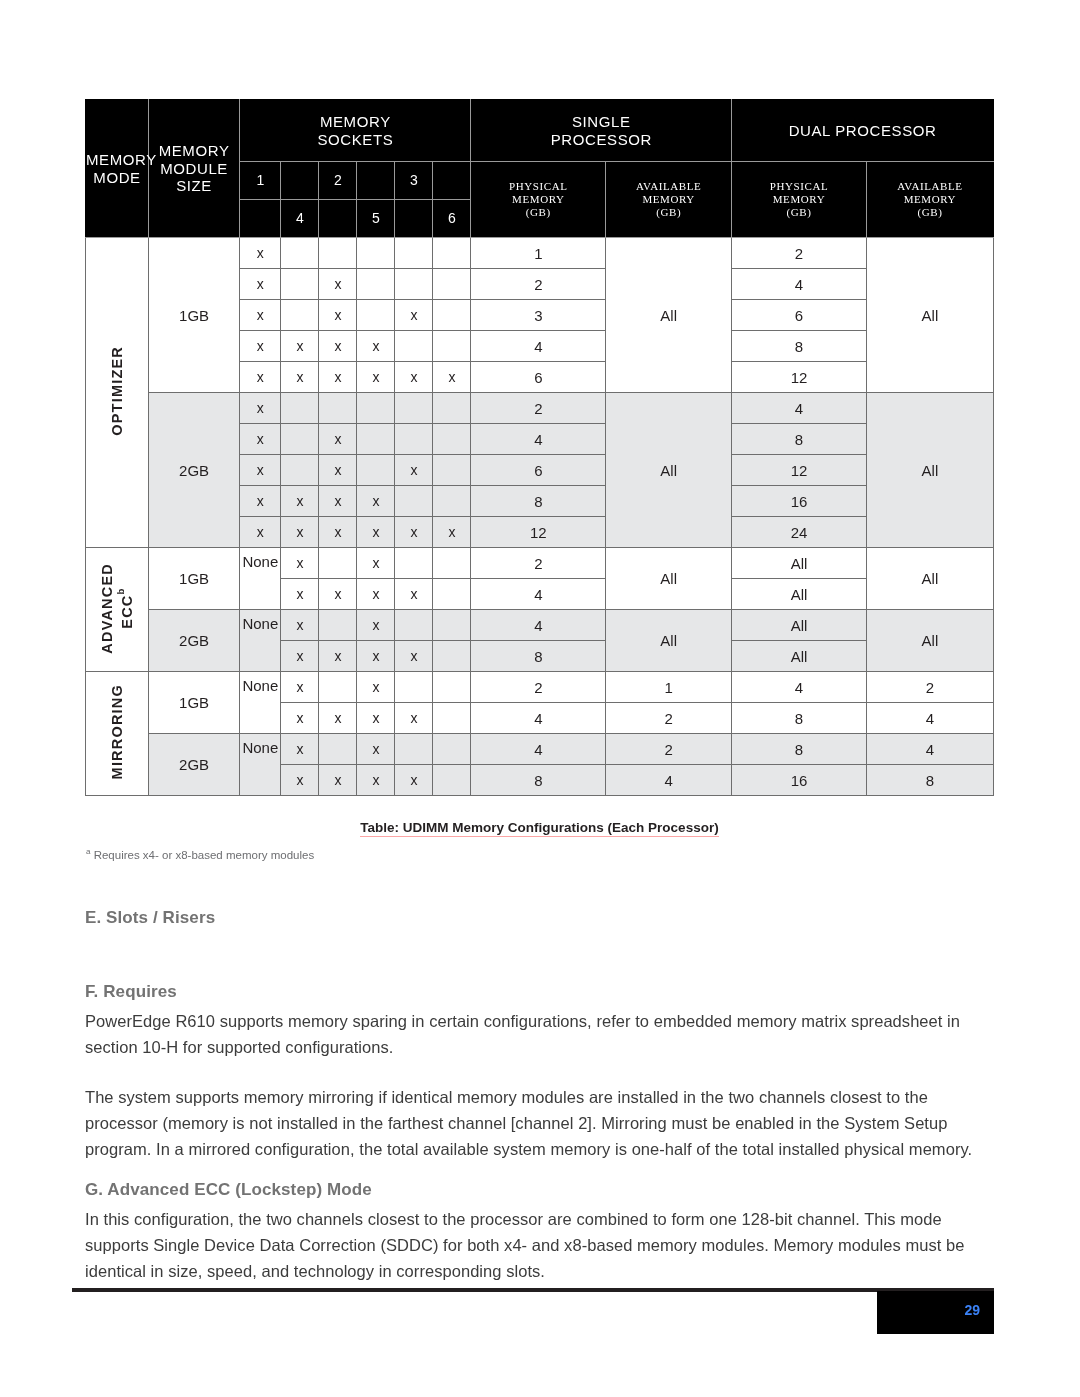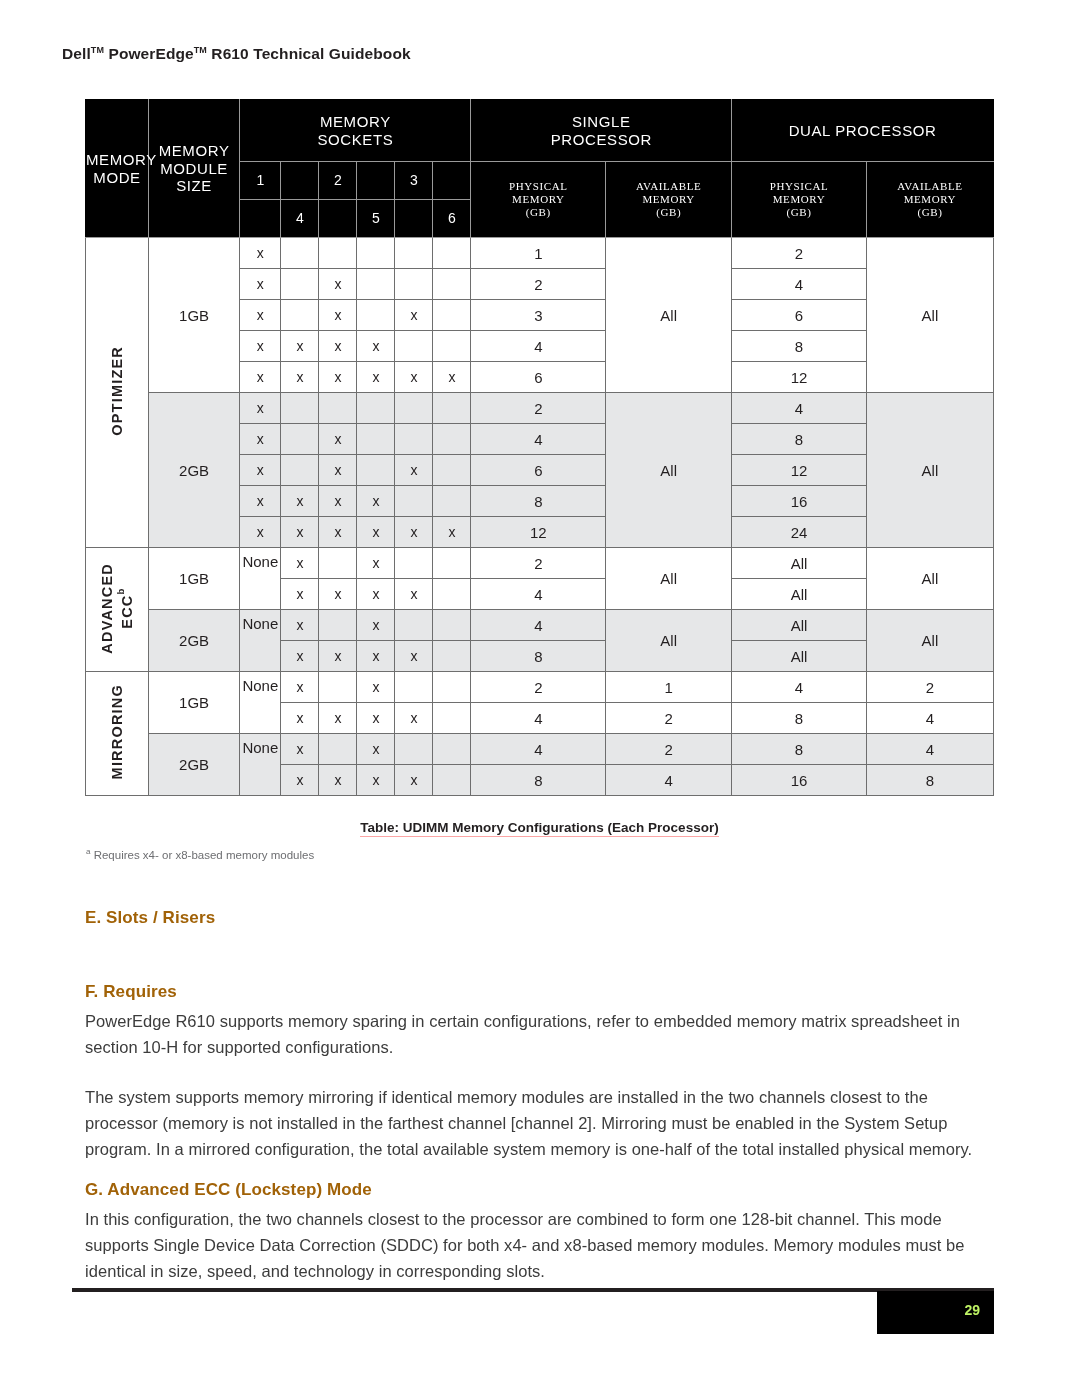--- a/index.html
+++ b/index.html
@@ -90,50 +90,47 @@
   .footnote {
     position: absolute; left: 86px; top: 847px;
     font-size: 11.5px; color: #6d6e71;
   }
   .footnote sup { font-size: 8px; }
 
   
   .sec { position: absolute; left: 85px; width: 910px; }
   h3.sechead {
     font-size: 17px; font-weight: bold; letter-spacing: .1px;
-    color: #a16207; margin-bottom: 6px;
+    color: #737373; margin-bottom: 6px;
   }
   p.body {
     font-size: 16.5px; line-height: 26px; color: #3c3c3c;
     letter-spacing: .05px;
   }
   p.body + p.body { margin-top: 24px; }
 
   
   .footer-rule {
     position: absolute; left: 72px; top: 1288px;
     width: 922px; height: 4px; background: #231f20;
   }
   .pagebox {
     position: absolute; left: 877px; top: 1291px;
     width: 117px; height: 43px; background: #000000;
   }
   .pagenum {
     position: absolute; right: 14px; top: 11px;
-    color: #bef264; font-size: 14px; font-weight: bold;
+    color: #3b82f6; font-size: 14px; font-weight: bold;
   }
 </style>
 </head>
 <body>
 
 <div class="page">
 
-  <div class="running-head">
-    <span>Dell</span><sup>TM</sup><span> PowerEdge</span><sup>TM</sup><span> R610 Technical Guidebook</span>
-  </div>
 
   <div class="tbl-wrap">
     <table class="memtable">
       <colgroup>
         <col style="width:58px">
         <col style="width:84px">
         <col style="width:38px">
           <col style="width:35px">
           <col style="width:35px">
         <col style="width:35px">

